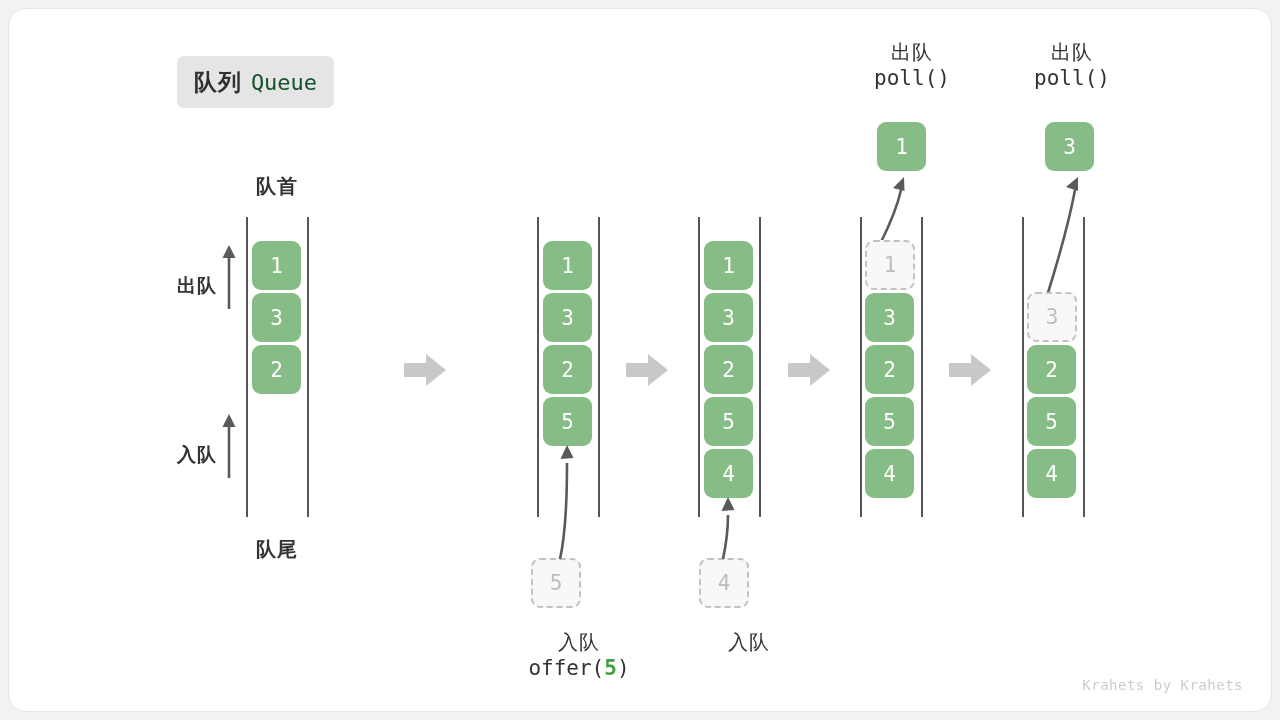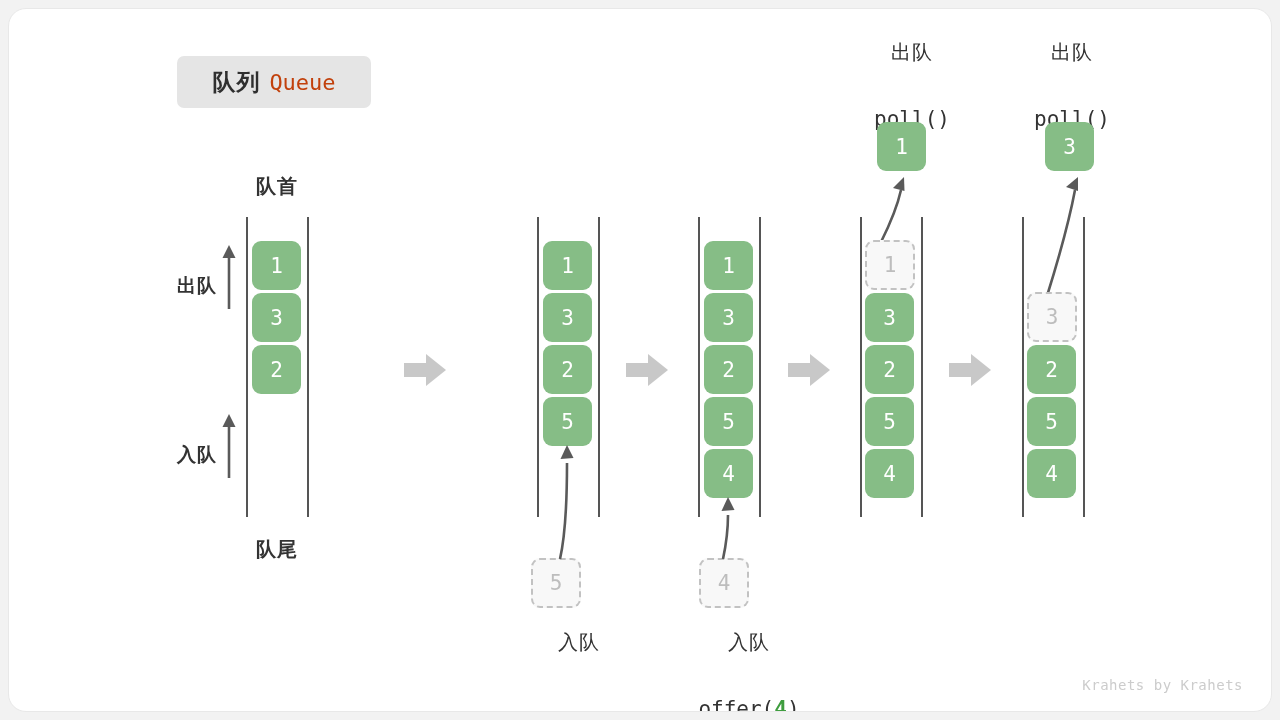--- a/index.html
+++ b/index.html
@@ -24,38 +24,38 @@
     border-radius: 18px;
     box-sizing: border-box;
     overflow: hidden;
   }
   .abs { position: absolute; }
 
   
   #title-badge {
     left: 168px;
     top: 47px;
-    width: 194px;
+    width: 157px;
     height: 52px;
     background: #e5e5e5;
     border-radius: 7px;
     display: flex;
     align-items: center;
     justify-content: center;
     gap: 9px;
   }
   #title-badge .cn {
     font-size: 23px;
     font-weight: bold;
     color: #2f2f2f;
     letter-spacing: 1px;
   }
   #title-badge .en {
     font-size: 22px;
-    color: #c2410c;
+    color: #14532d;
     font-family: "DejaVu Sans Mono", "Liberation Mono", monospace;
   }
 
   
   .head-label {
     font-size: 20px;
     font-weight: bold;
     color: #333333;
     letter-spacing: 1px;
     text-align: center;
@@ -113,21 +113,20 @@
     font-size: 20px;
     color: #333333;
     letter-spacing: 1px;
     display: block;
   }
   .op-caption .code {
     font-size: 21px;
     color: #333333;
     font-family: "DejaVu Sans Mono", "Liberation Mono", monospace;
     display: block;
-    margin-top: 41px;
   }
   .op-caption .code .val { color: #3f9d3f; font-weight: bold; }
 
   
   #watermark {
     right: 28px;
     bottom: 18px;
     font-size: 14px;
     color: #cccccc;
     font-family: "DejaVu Sans Mono", "Liberation Mono", monospace;
@@ -178,41 +177,41 @@
   <div class="abs cell filled" style="left:534px; top:388px;">5</div>
 
   <div class="abs cell ghost" style="left:522px; top:549px; width:50px; height:50px;">5</div>
 
   <svg class="abs" style="left:530px; top:432px;" width="50" height="120">
     <path d="M21,118 C26,96 28,70 28,22" stroke="#5a5a5a" stroke-width="2.6" fill="none"></path>
     <polygon points="28,4 21.5,18 34.5,17" fill="#5a5a5a"></polygon>
   </svg>
   <div class="abs op-caption" style="left:475px; top:620px;">
     <span class="cn">入队</span>
+    <span class="code"><span>offer(</span><span class="val">5</span><span>)</span></span>
   </div>
 
   <svg class="abs step-arrow" style="left:617px; top:343px;" viewBox="0 0 42 36">
     <polygon points="0,11 22,11 22,2 42,18 22,34 22,25 0,25" fill="#c8c8c8"></polygon>
   </svg>
 
   <div class="abs rail" style="left:689px; top:208px; height:300px;"></div>
   <div class="abs rail" style="left:750px; top:208px; height:300px;"></div>
   <div class="abs cell filled" style="left:695px; top:232px;">1</div>
   <div class="abs cell filled" style="left:695px; top:284px;">3</div>
   <div class="abs cell filled" style="left:695px; top:336px;">2</div>
   <div class="abs cell filled" style="left:695px; top:388px;">5</div>
   <div class="abs cell filled" style="left:695px; top:440px;">4</div>
   <div class="abs cell ghost" style="left:690px; top:549px; width:50px; height:50px;">4</div>
   <svg class="abs" style="left:700px; top:484px;" width="40" height="68">
     <path d="M14,66 C17,52 19,40 19,22" stroke="#5a5a5a" stroke-width="2.6" fill="none"></path>
     <polygon points="19,4 12.5,18 25.5,17" fill="#5a5a5a"></polygon>
   </svg>
   <div class="abs op-caption" style="left:645px; top:620px;">
     <span class="cn">入队</span>
-    <span class="code"><span>offer(</span><span class="val">4</span><span>)</span></span>
   </div>
 
   <svg class="abs step-arrow" style="left:779px; top:343px;" viewBox="0 0 42 36">
     <polygon points="0,11 22,11 22,2 42,18 22,34 22,25 0,25" fill="#c8c8c8"></polygon>
   </svg>
 
   <div class="abs op-caption" style="left:808px; top:30px;">
     <span class="cn">出队</span>
     <span class="code">poll()</span>
   </div>

